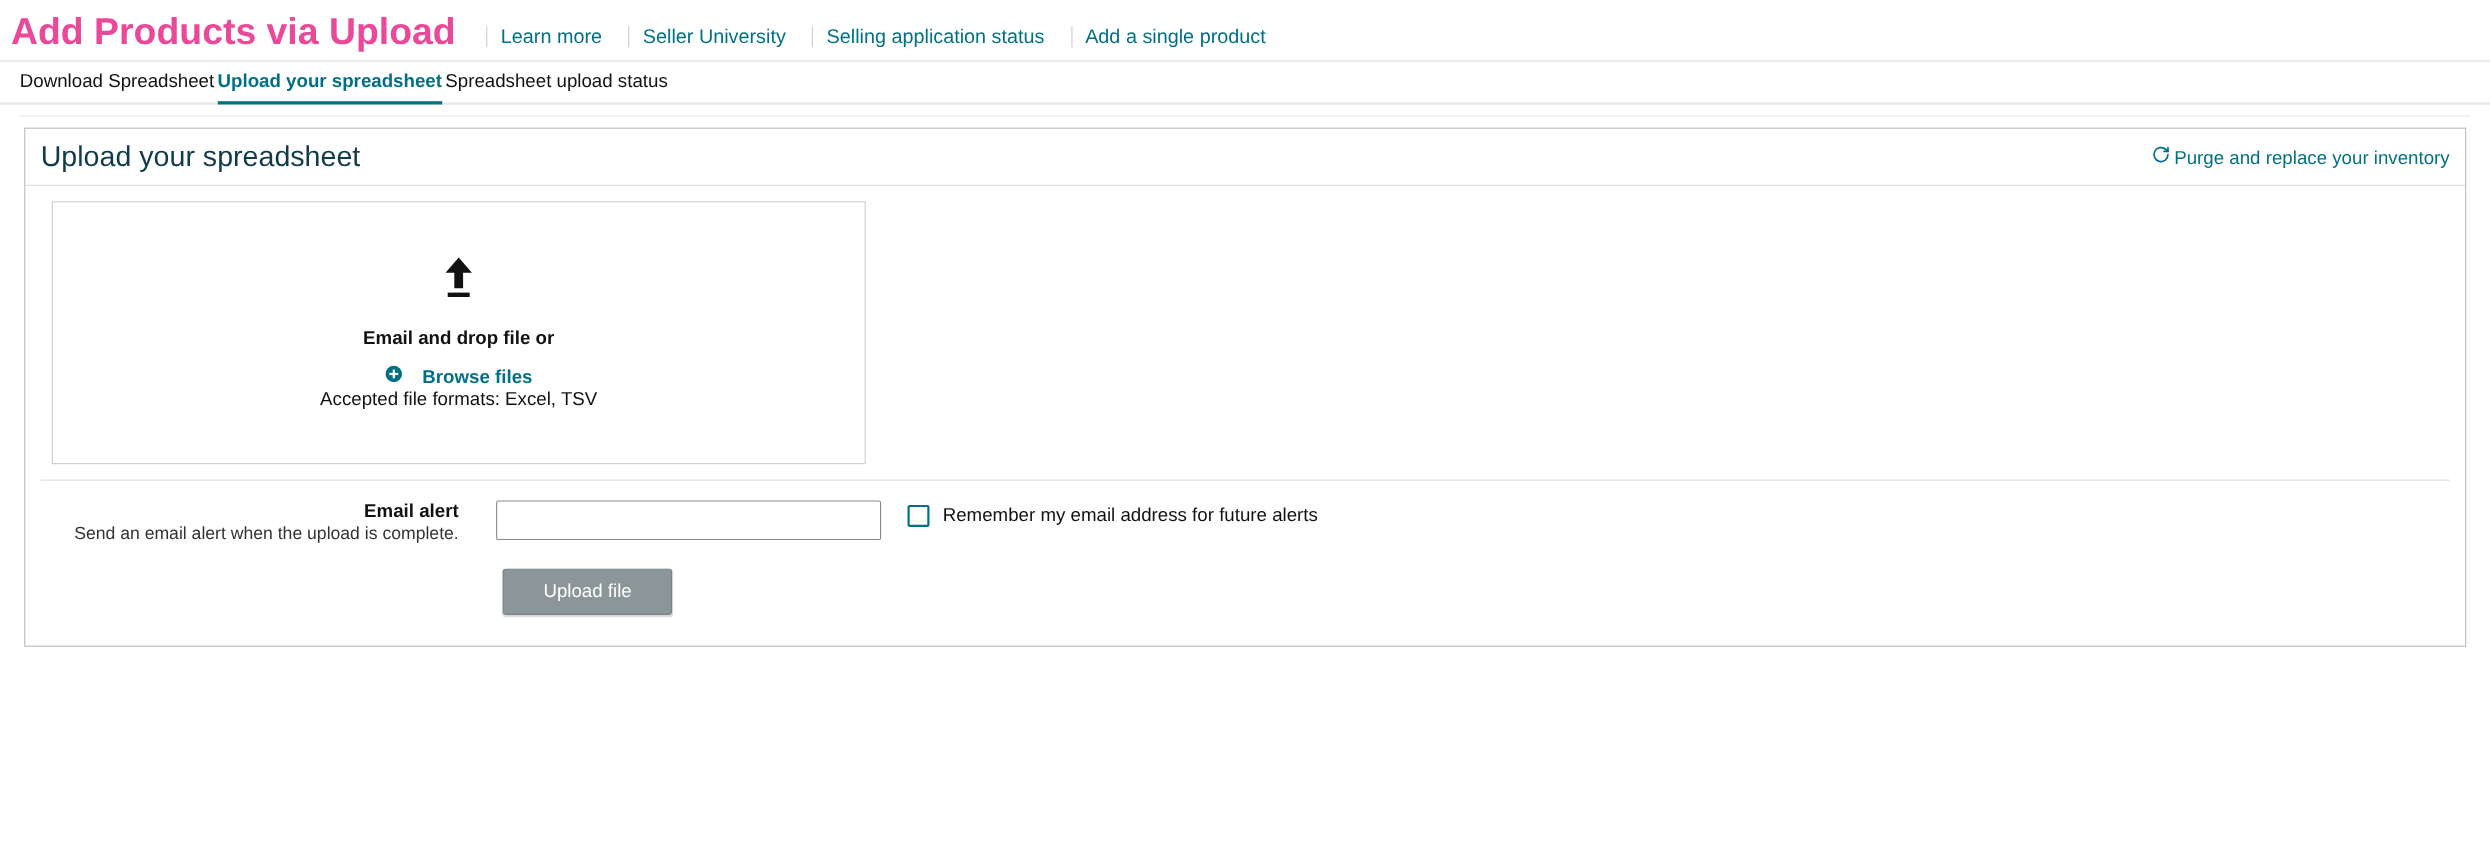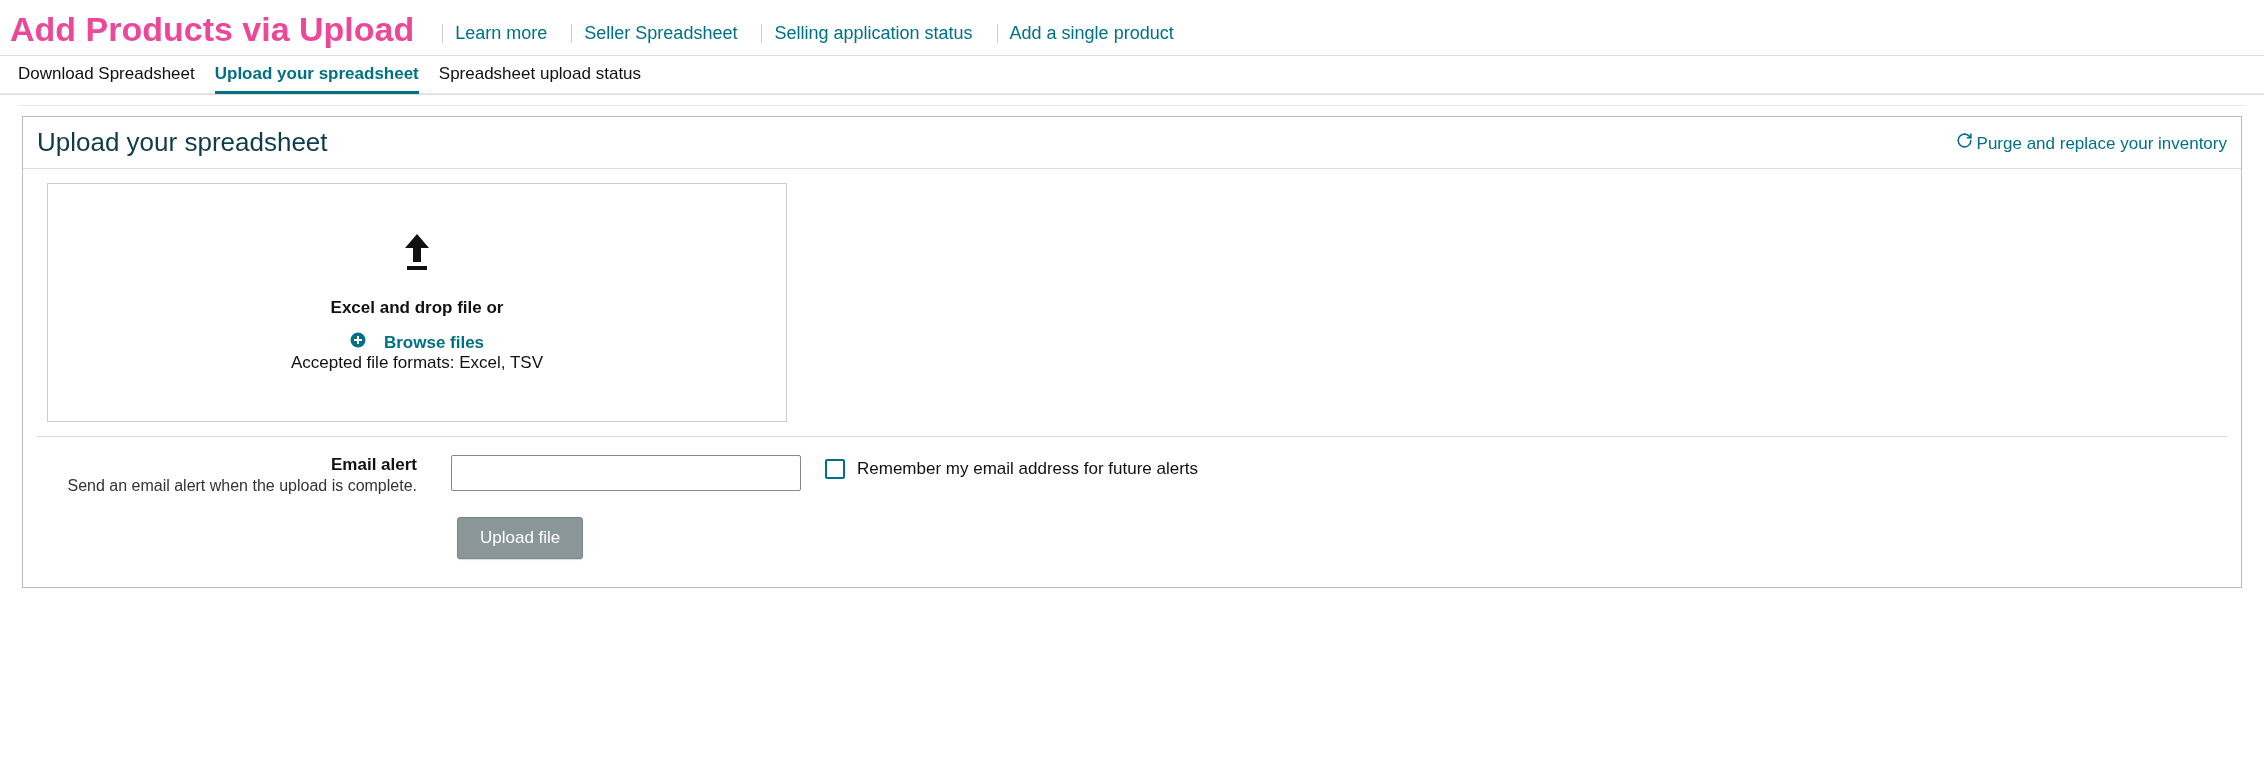--- a/index.html
+++ b/index.html
@@ -35,22 +35,23 @@
     border-left: 1px solid #ccc;
     line-height: 1.1;
     cursor: pointer;
   }
   .tabs-bar {
     border-top: 1px solid #ddd;
     border-bottom: 1px solid #ddd;
     background: #fff;
     padding: 0 18px;
     display: flex;
-    gap: 20px;
+    gap: 3px;
     height: 40px;
+    align-items: center;
     box-shadow: inset 0 -1px 0 #e7e7e7;
   }
   .tab {
     font-size: 17px;
     color: #111;
     padding: 8px 0;
     cursor: pointer;
     border-bottom: 3px solid transparent;
   }
   .tab.active {
@@ -170,34 +171,34 @@
     margin-left: 420px;
     margin-top: 22px;
   }
   .upload-btn {
     background: #8b9699;
     color: #fff;
     border: 1px solid #7a8588;
     border-radius: 3px;
     font-size: 17px;
     font-weight: 500;
-    padding: 10px 22px;
+    padding: 10px 36px;
     cursor: pointer;
     box-shadow: 0 1px 1px rgba(0,0,0,0.15);
   }
   .upload-icon svg { display: block; margin: 0 auto; }
 </style>
 </head>
 <body>
 
 <div class="header-row">
   <div class="page-title">Add Products via Upload</div>
   <div class="header-links">
     <a>Learn more</a>
-    <a>Seller Spreadsheet</a>
+    <a>Seller University</a>
     <a>Selling application status</a>
     <a>Add a single product</a>
   </div>
 </div>
 
 <div class="tabs-bar">
   <div class="tab">Download Spreadsheet</div>
   <div class="tab active">Upload your spreadsheet</div>
   <div class="tab">Spreadsheet upload status</div>
 </div>
@@ -220,21 +221,21 @@
 
   <div class="panel-body">
 
     <div class="dropzone">
       <div class="upload-icon">
         <svg width="36" height="40" viewBox="0 0 36 40">
           <path d="M18 2 L30 16 L22 16 L22 30 L14 30 L14 16 L6 16 Z" fill="#111"></path>
           <rect x="8" y="34" width="20" height="4" fill="#111"></rect>
         </svg>
       </div>
-      <div class="drag-text">Excel and drop file or</div>
+      <div class="drag-text">Email and drop file or</div>
       <div class="browse-link">
         <span>
           <svg width="16" height="16" viewBox="0 0 16 16">
             <circle cx="8" cy="8" r="7.5" fill="#007185"></circle>
             <rect x="7" y="4" width="2" height="8" fill="#fff"></rect>
             <rect x="4" y="7" width="8" height="2" fill="#fff"></rect>
           </svg>
         </span>
         <span>Browse files</span>
       </div>

